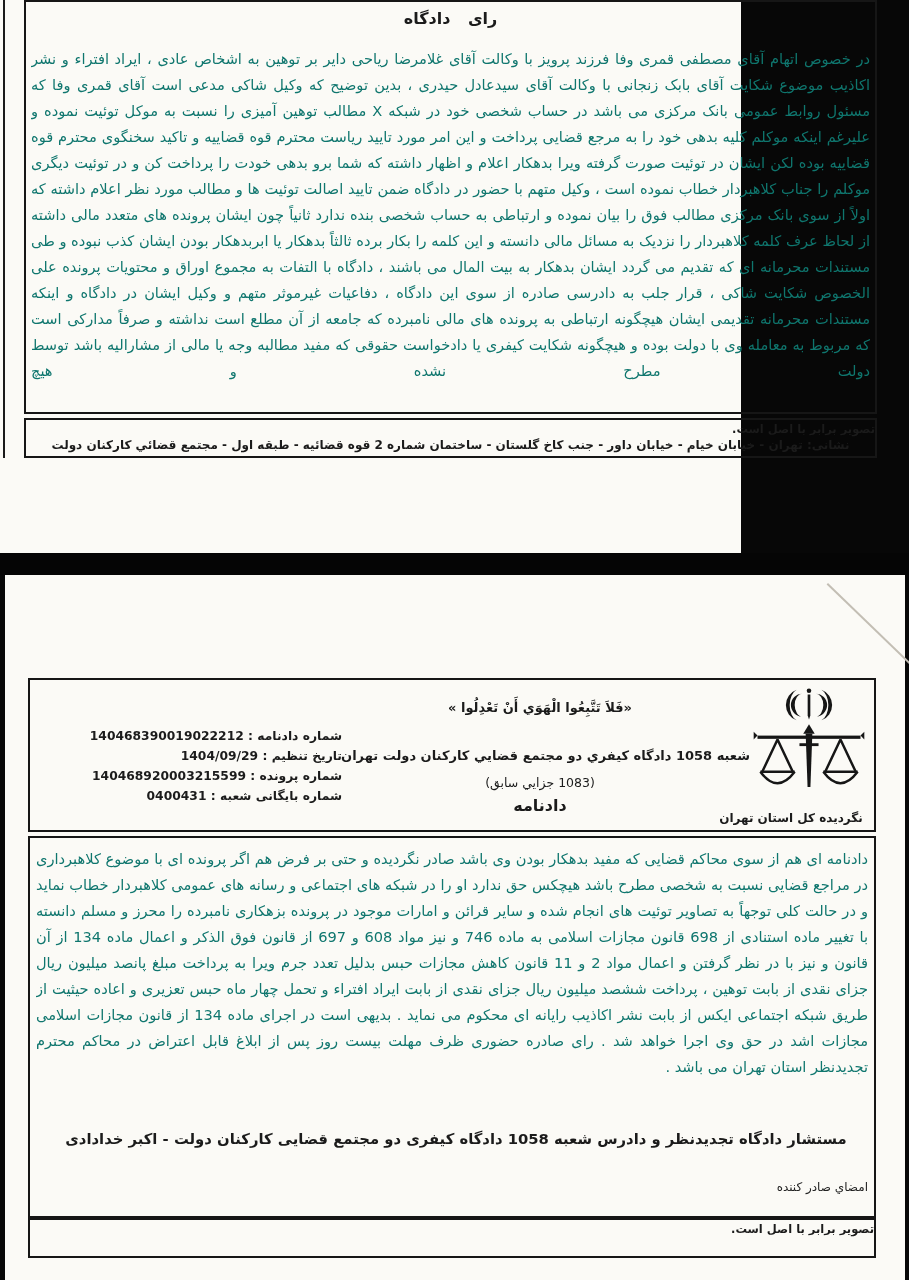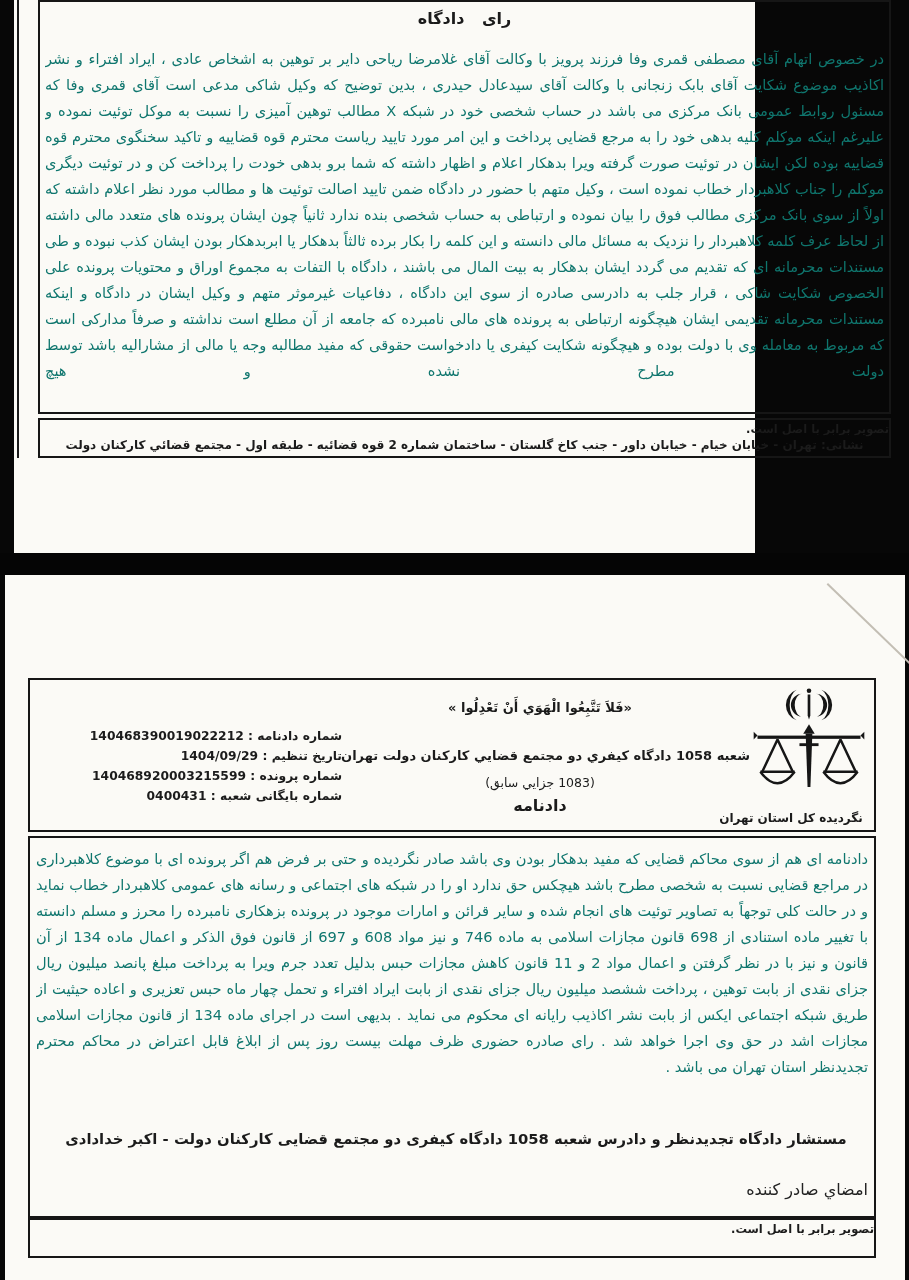--- a/index.html
+++ b/index.html
@@ -5,21 +5,21 @@
   * { margin:0; padding:0; box-sizing:border-box; }
   html,body { width:909px; height:1280px; }
   body {
     position:relative;
     background:#070707;
     font-family:"DejaVu Sans", sans-serif;
     color:#1b1b1b;
     overflow:hidden;
   }
   .page { position:absolute; background:#fbfaf6; }
-  #page1 { left:14px; top:0; width:741px; height:553px; }
+  #page1 { left:0; top:0; width:741px; height:553px; }
   #page2 { left:5px; top:575px; width:900px; height:705px; }
   .separator-band { position:absolute; left:0; top:553px; width:909px; height:22px; background:#050505; }
   .edge-line { position:absolute; left:3px; top:0; width:2px; height:458px; background:#1a1a1a; }
   .crease { position:absolute; left:828px; top:583px; width:118px; height:2px; background:#c3beb4; transform:rotate(44deg); transform-origin:left top; }
 
   .box { position:absolute; border:2px solid #161616; background:transparent; }
 
   
   #p1-main { left:24px; top:0px; width:853px; height:414px; }
   #p1-title {
@@ -51,21 +51,21 @@
   #emblem { position:absolute; left:746px; top:686px; width:126px; height:124px; }
   #emblem-caption { position:absolute; left:706px; top:811px; width:170px; text-align:center; font-weight:bold; font-size:12px; direction:rtl; }
 
   
   #p2-main { left:28px; top:836px; width:848px; height:382px; }
   #p2-body { top:8px; right:6px; left:6px; height:266px; }
   #p2-judge {
     position:absolute; top:292px; left:0; width:100%;
     text-align:center; font-weight:bold; font-size:14.8px; direction:rtl;padding-left:8px;
   }
-  #p2-sign { position:absolute; top:342px; right:6px; font-size:16px; direction:rtl; color:#222; }
+  #p2-sign { position:absolute; top:342px; right:6px; font-size:12px; direction:rtl; color:#222; }
 </style>
 </head>
 <body>
 
 <div class="page" id="page1">
   <div class="edge-line"></div>
 
   <div class="box" id="p1-main">
     <div id="p1-title">رای دادگاه</div>
     <div class="body-text" id="p1-body">در خصوص اتهام آقای مصطفی قمری وفا فرزند پرویز با وکالت آقای غلامرضا ریاحی دایر بر توهین به اشخاص عادی ، ایراد افتراء و نشر اکاذیب موضوع شکایت آقای بابک زنجانی با وکالت آقای سیدعادل حیدری ، بدین توضیح که وکیل شاکی مدعی است آقای قمری وفا که مسئول روابط عمومی بانک مرکزی می باشد در حساب شخصی خود در شبکه X مطالب توهین آمیزی را نسبت به موکل توئیت نموده و علیرغم اینکه موکلم کلیه بدهی خود را به مرجع قضایی پرداخت و این امر مورد تایید ریاست محترم قوه قضاییه و تاکید سخنگوی محترم قوه قضاییه بوده لکن ایشان در توئیت صورت گرفته ویرا بدهکار اعلام و اظهار داشته که شما برو بدهی خودت را پرداخت کن و در توئیت دیگری موکلم را جناب کلاهبردار خطاب نموده است ، وکیل متهم با حضور در دادگاه ضمن تایید اصالت توئیت ها و مطالب مورد نظر اعلام داشته که اولاً از سوی بانک مرکزی مطالب فوق را بیان نموده و ارتباطی به حساب شخصی بنده ندارد ثانیاً چون ایشان پرونده های متعدد مالی داشته از لحاظ عرف کلمه کلاهبردار را نزدیک به مسائل مالی دانسته و این کلمه را بکار برده ثالثاً بدهکار یا ابربدهکار بودن ایشان کذب نبوده و طی مستندات محرمانه ای که تقدیم می گردد ایشان بدهکار به بیت المال می باشند ، دادگاه با التفات به مجموع اوراق و محتویات پرونده علی الخصوص شکایت شاکی ، قرار جلب به دادرسی صادره از سوی این دادگاه ، دفاعیات غیرموثر متهم و وکیل ایشان در دادگاه و اینکه مستندات محرمانه تقدیمی ایشان هیچگونه ارتباطی به پرونده های مالی نامبرده که جامعه از آن مطلع است نداشته و صرفاً مدارکی است که مربوط به معامله وی با دولت بوده و هیچگونه شکایت کیفری یا دادخواست حقوقی که مفید مطالبه وجه یا مالی از مشارالیه باشد توسط دولت مطرح نشده و هیچ</div>

